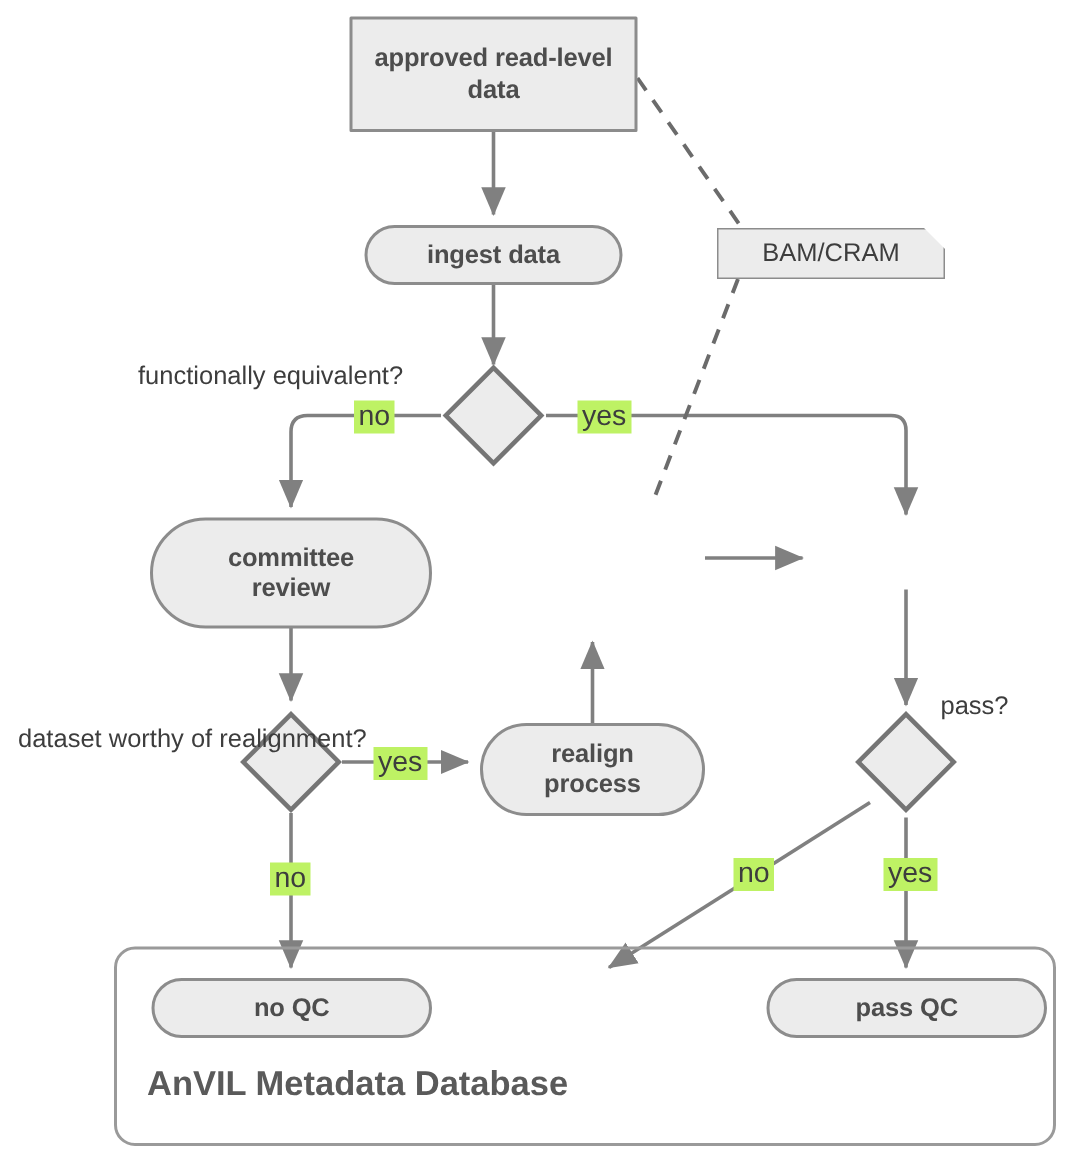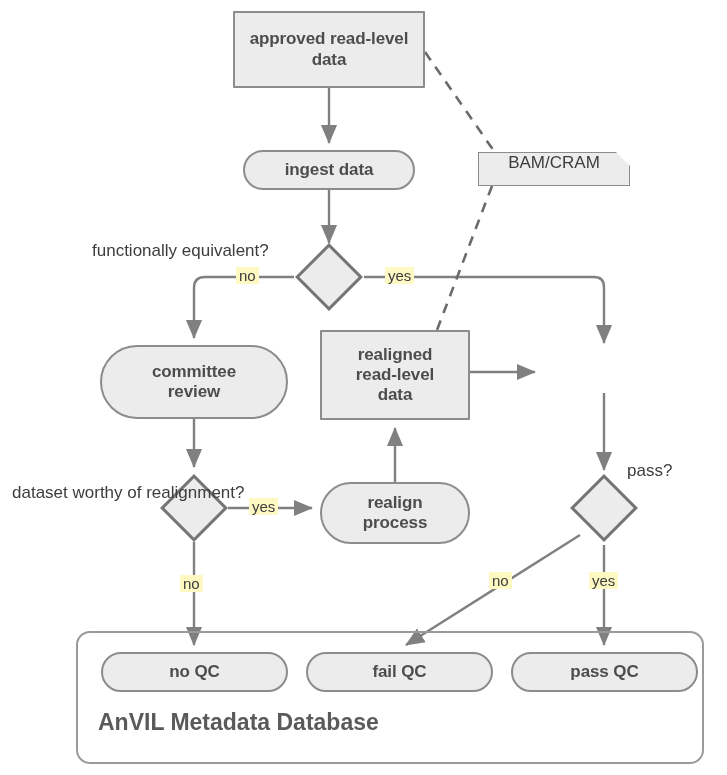--- a/index.html
+++ b/index.html
@@ -51,31 +51,31 @@
     transform: rotate(45deg);
   }
 
   .note {
     position: absolute;
     box-sizing: border-box;
     background: #ececec;
     color: #3d3d3d;
     font-size: 17px;
     display: flex;
-    align-items: flex-start;
+    align-items: center;
     justify-content: center;
     border: 1.5px solid #8c8c8c;
   }
 
   .edge-label {
     position: absolute;
     color: #3d3d3d;
-    font-size: 15px;
+    font-size: 19px;
     white-space: nowrap;
-    background: #fef9c3;
+    background: #bef264;
     padding: 0 3px;
   }
   .side-label {
     position: absolute;
     color: #3d3d3d;
     font-size: 17px;
     white-space: nowrap;
     line-height: 1.25;
     text-align: left;
   }
@@ -141,23 +141,20 @@
   </div>
 
   <div class="node stadium" style="left:243px; top:150px; width:172px; height:40px;">
     <span class="node-label">ingest data</span>
   </div>
 
   <div class="node stadium" style="left:100px; top:345px; width:188px; height:74px;text-align:center;">
     <span class="node-label" style="max-width:130px;">committee review</span>
   </div>
 
-  <div class="node rect" style="left:320px; top:330px; width:150px; height:90px;">
-    <span class="node-label" style="max-width:110px;">realigned read-level data</span>
-  </div>
 
   <div class="node stadium" style="left:320px; top:482px; width:150px; height:62px;">
     <span class="node-label" style="max-width:95px;text-align:center;">realign process</span>
   </div>
 
 
   <div class="diamond" style="left:305px; top:253px; width:48px; height:48px;"></div>
 
   <div class="diamond" style="left:170px; top:484px; width:48px; height:48px;"></div>
 
@@ -202,23 +199,20 @@
   <div class="edge-label" style="left:589px; top:572px;">
     <span>yes</span>
   </div>
 
   <div class="cluster" style="left:76px; top:631px; width:628px; height:133px;"></div>
 
   <div class="node stadium" style="left:101px; top:652px; width:187px; height:40px;">
     <span class="node-label">no QC</span>
   </div>
 
-  <div class="node stadium" style="left:306px; top:652px; width:187px; height:40px;">
-    <span class="node-label">fail QC</span>
-  </div>
 
   <div class="node stadium" style="left:511px; top:652px; width:187px; height:40px;">
     <span class="node-label">pass QC</span>
   </div>
 
   <div class="cluster-title" style="left:98px; top:709px;">
     <span>AnVIL Metadata Database</span>
   </div>
 
 </div>

